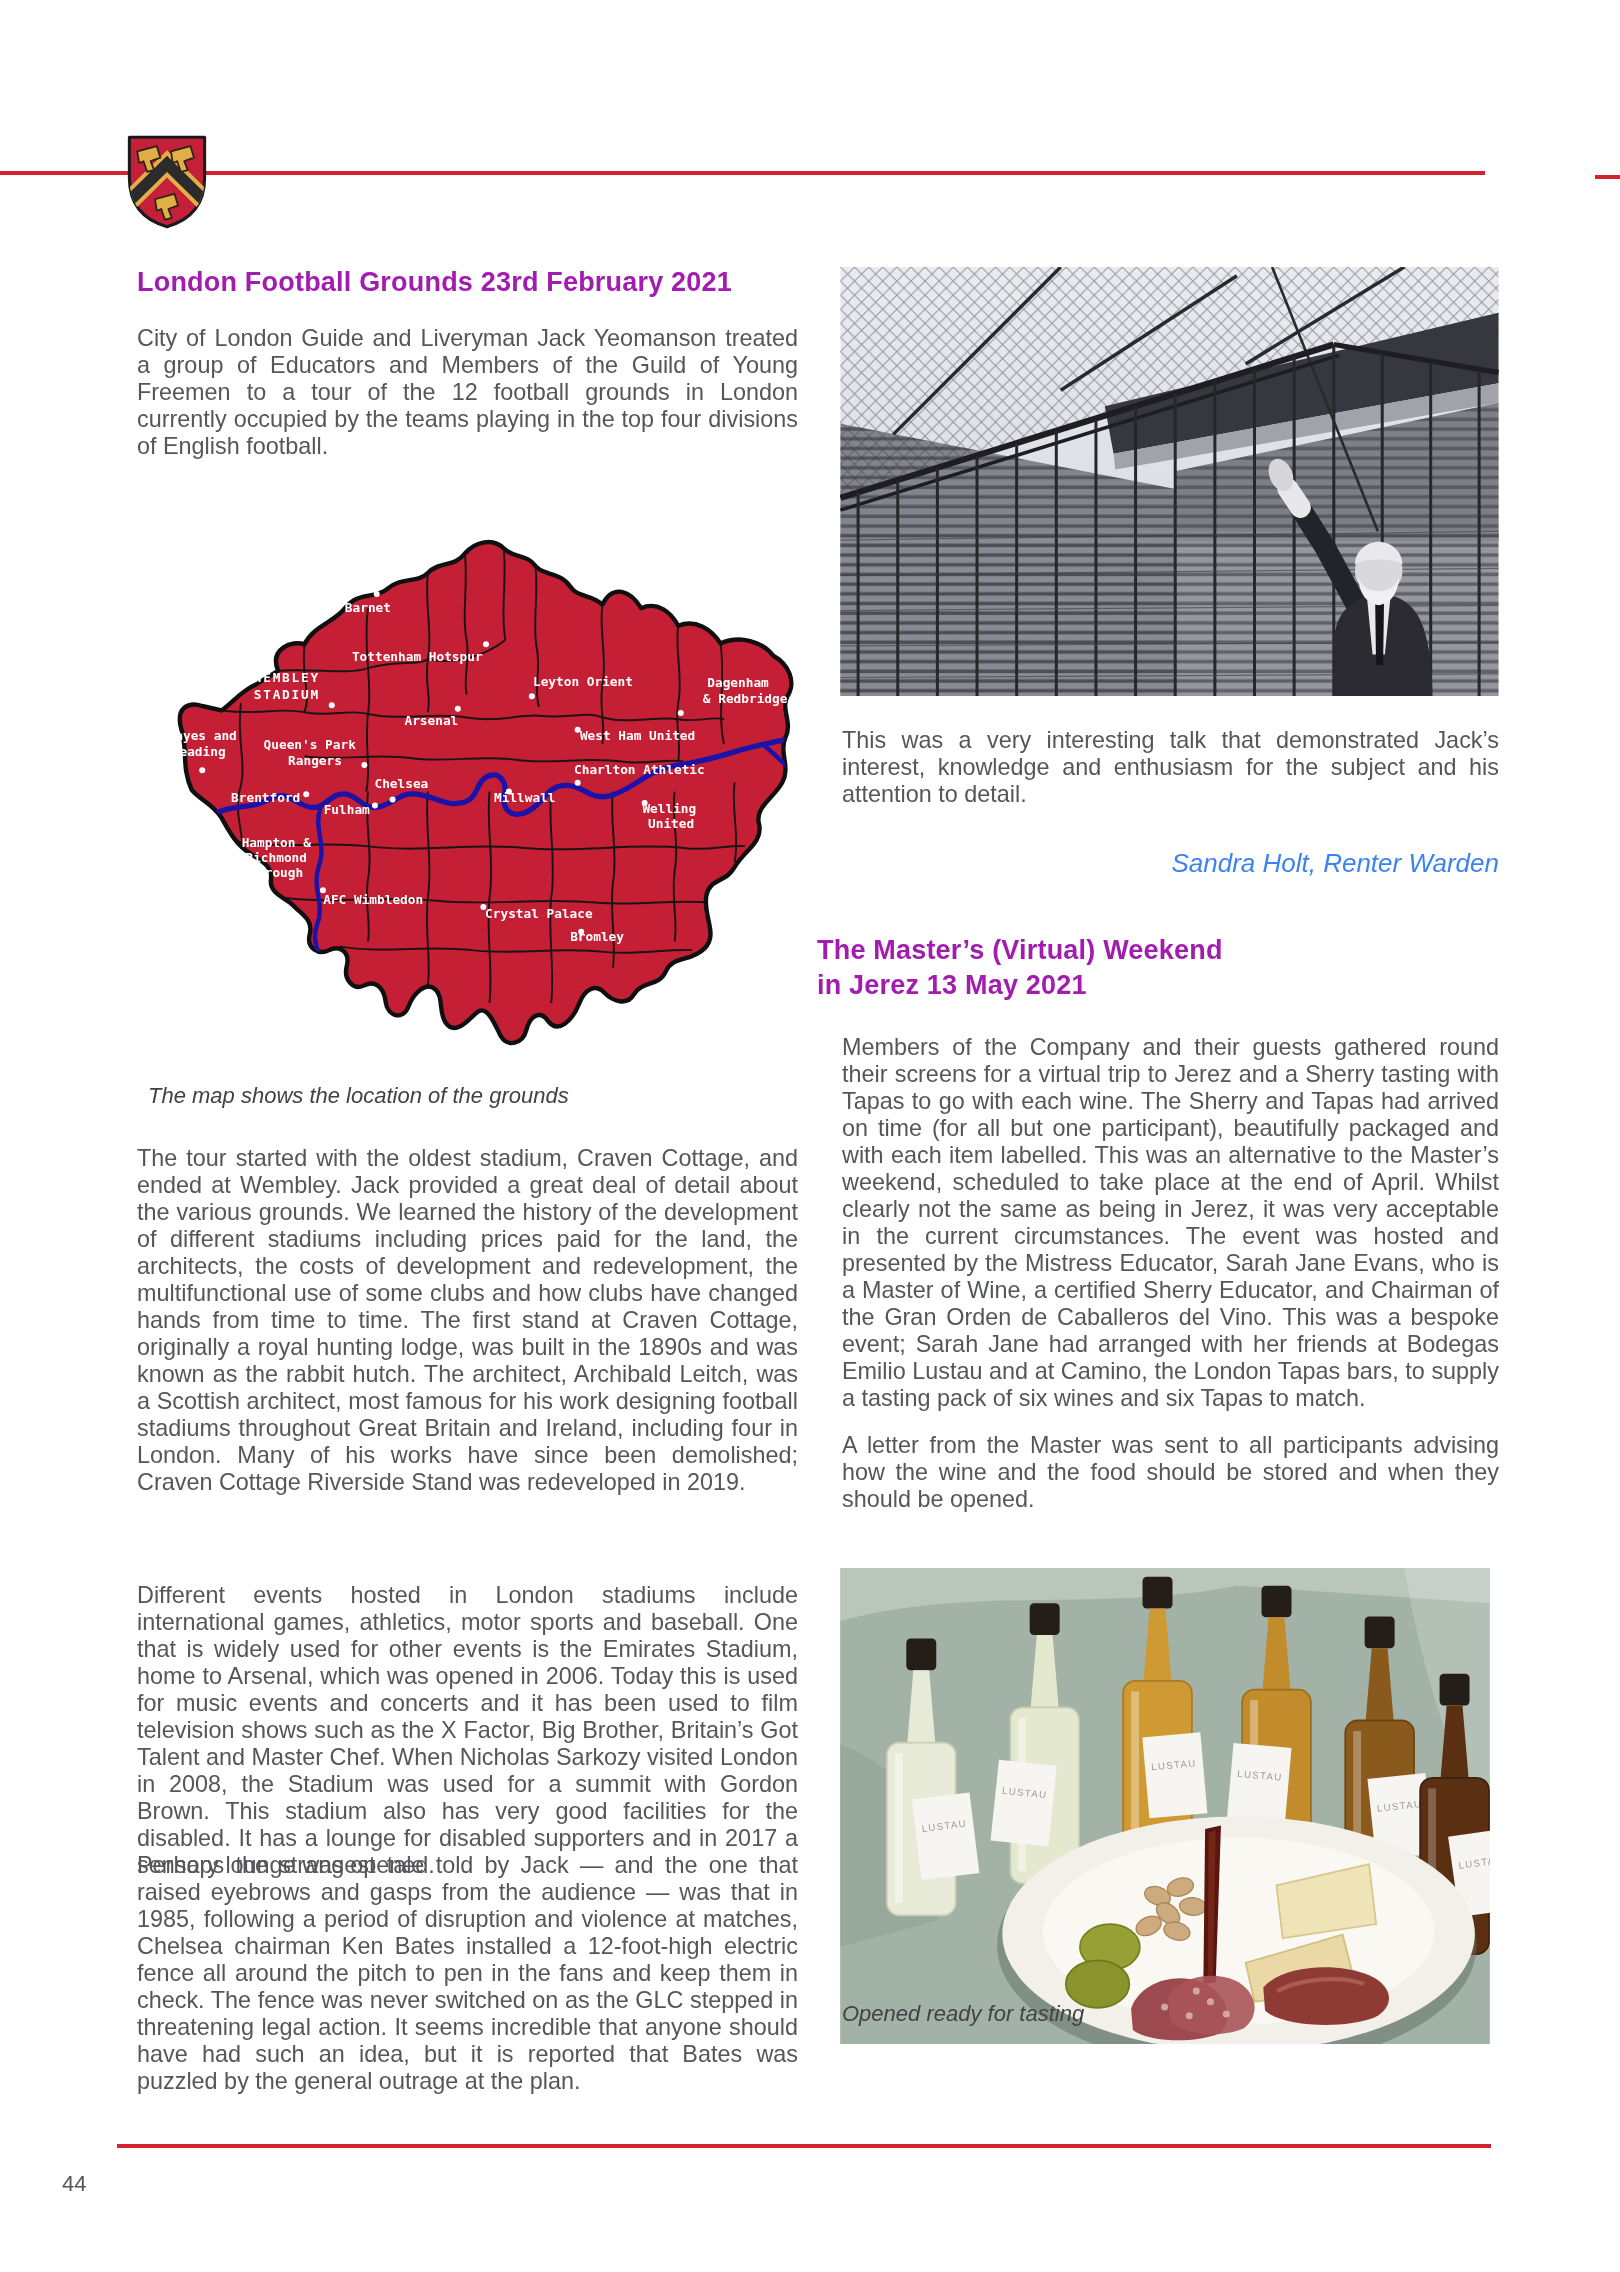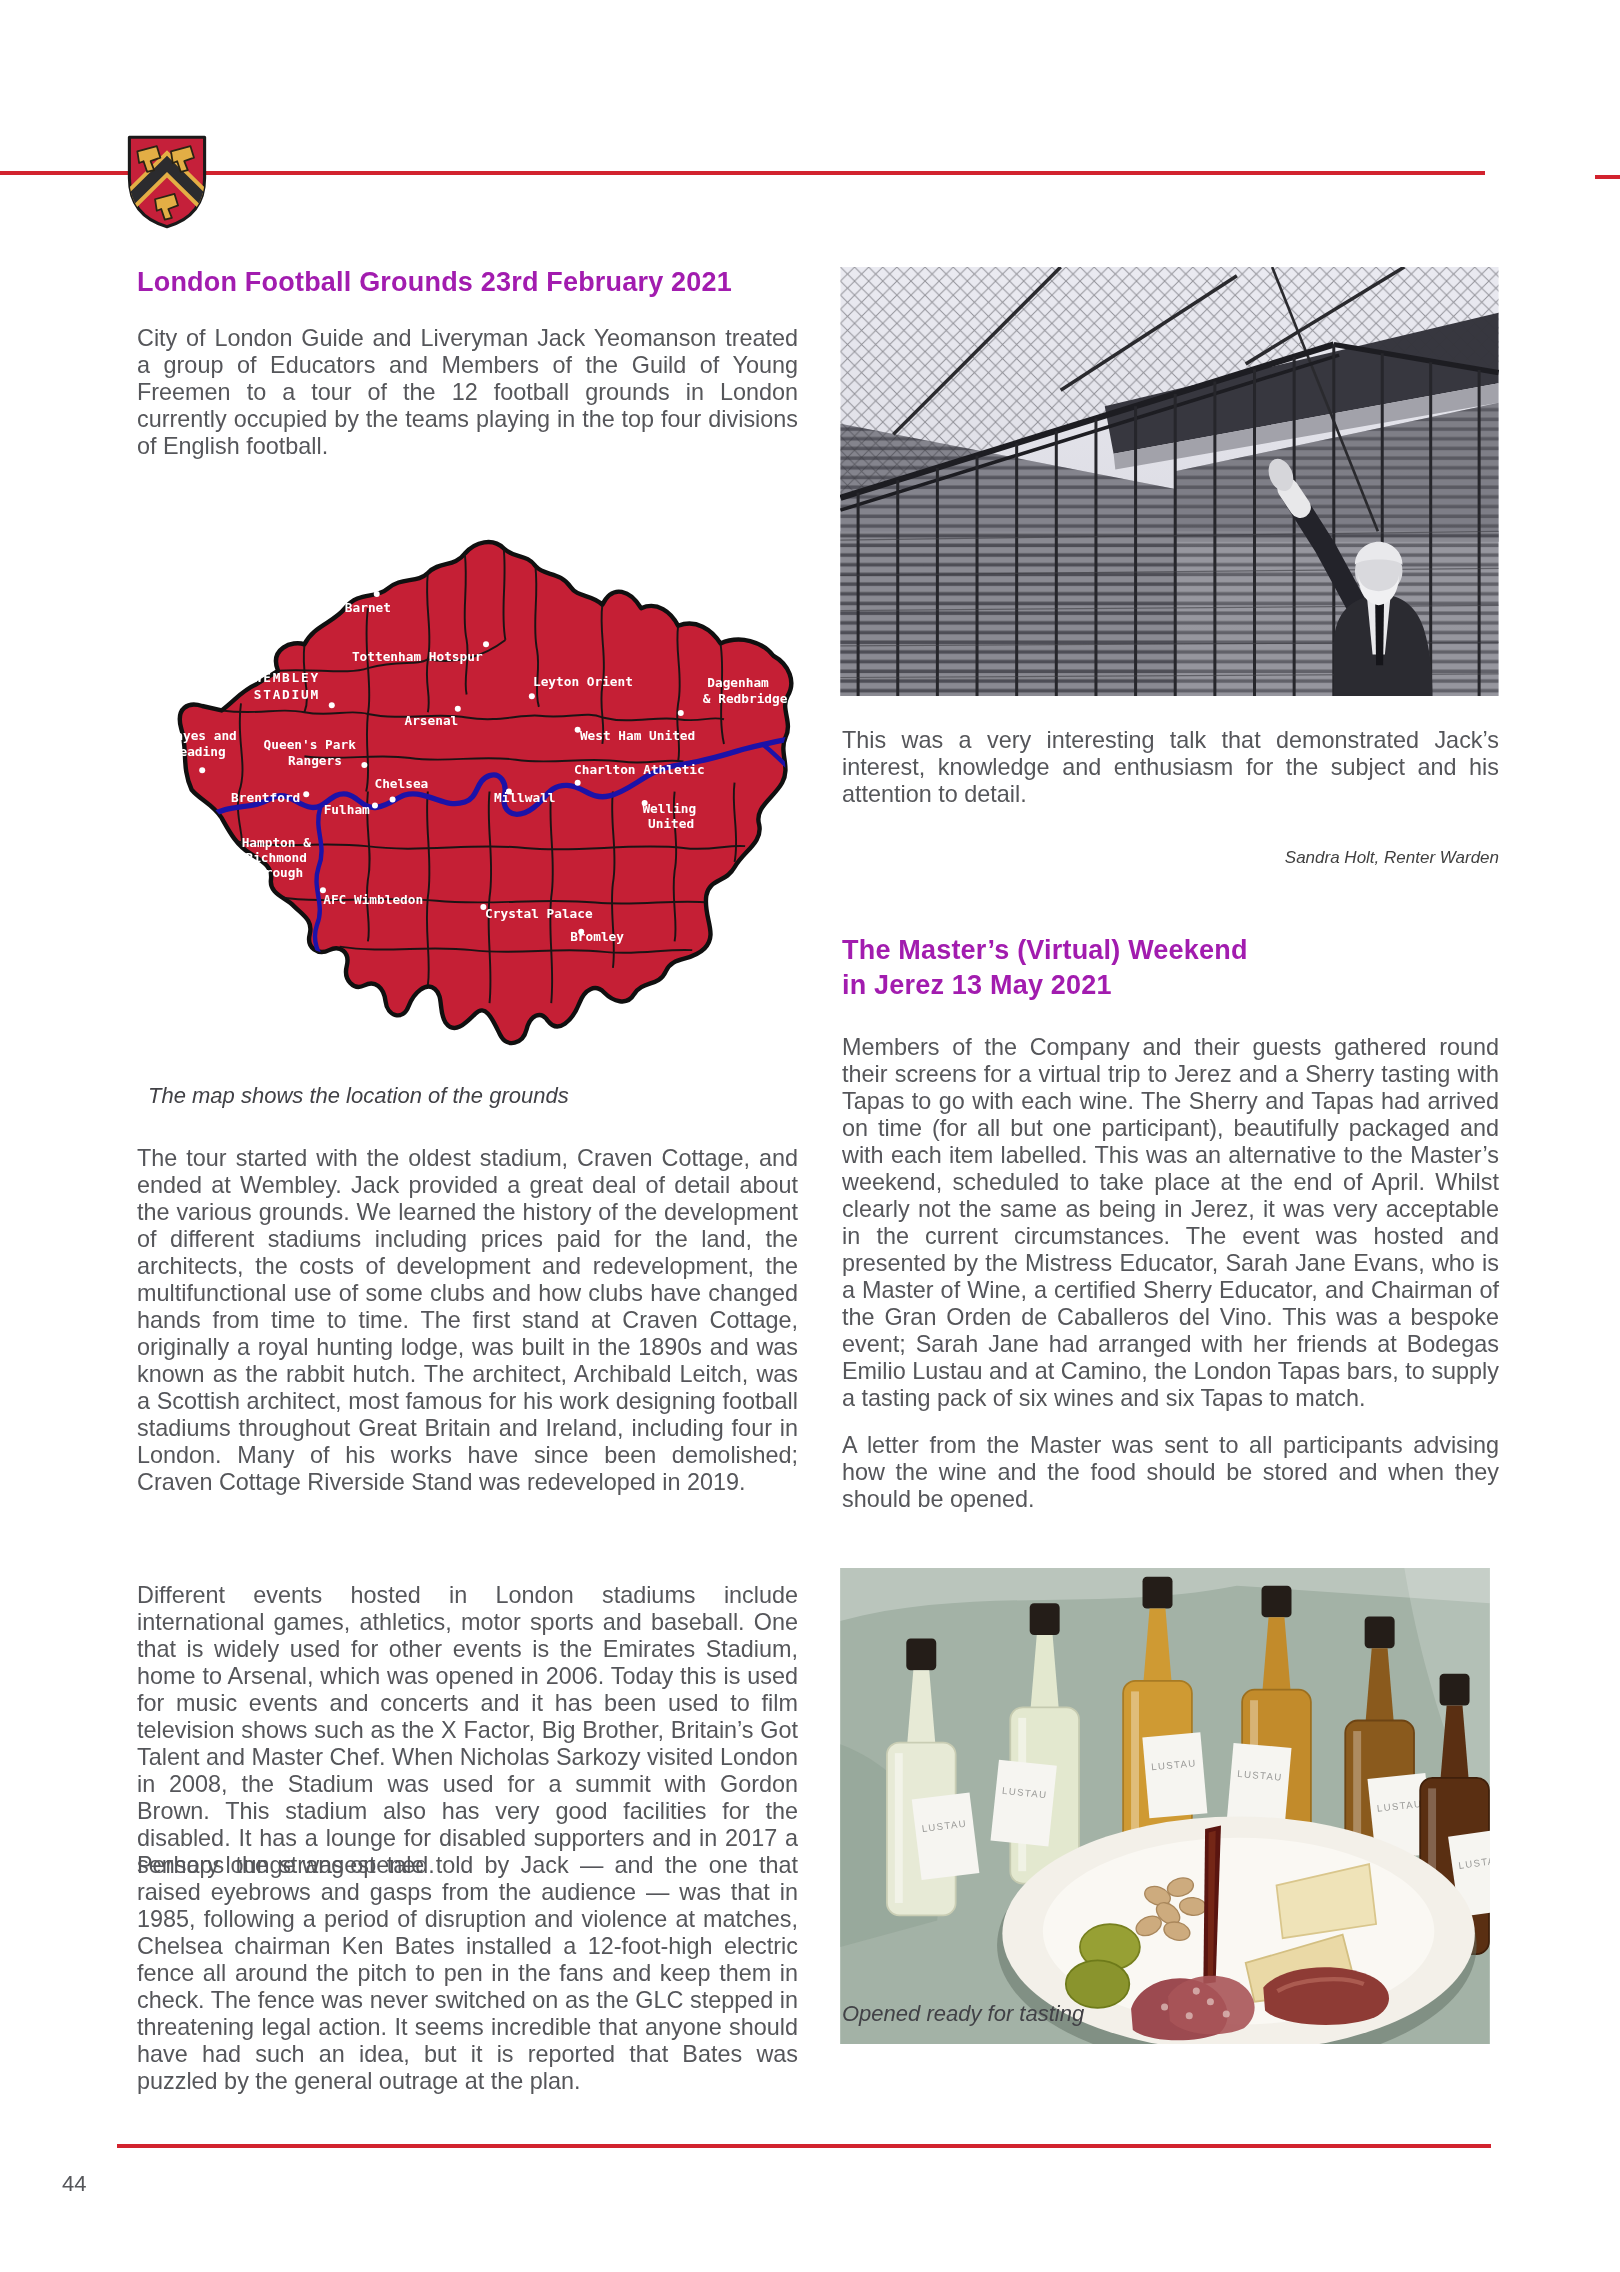--- a/index.html
+++ b/index.html
@@ -4,21 +4,21 @@
 <style>
   html,body{margin:0;padding:0;background:#9a9a9a;}
   .sheet{position:relative;width:1620px;height:2273px;background:#ffffff;
          font-family:"Liberation Sans",sans-serif;overflow:hidden;margin:0 auto;}
   .rule{position:absolute;background:#d2232e;}
   .headline{position:absolute;margin:0;font-size:27px;line-height:35px;font-weight:600;
             color:#a21caf;letter-spacing:0.2px;}
   .body-text{position:absolute;margin:0;font-size:23.4px;line-height:27px;color:#55565a;
              text-align:justify;hyphens:none;}
   .caption{position:absolute;margin:0;font-style:italic;font-size:22px;color:#414146;}
-  .byline{position:absolute;margin:0;font-style:italic;font-size:17px;color:#404040;text-align:right;}
+  .byline{position:absolute;margin:0;font-style:italic;font-size:26px;color:#3b82f6;text-align:right;}
   .pagenum{position:absolute;font-size:22px;color:#55565a;}
   figure{position:absolute;margin:0;padding:0;}
   .maplabel{font-family:"DejaVu Sans Mono",monospace;font-weight:bold;fill:#ffffff;font-size:14.5px;}
   .maplabel.sp{letter-spacing:2px;}
   .lustau{font-family:"Liberation Sans",sans-serif;fill:#9b9b99;font-size:11px;letter-spacing:1.5px;}
 </style>
 </head>
 <body>
 
 <div class="sheet">
@@ -228,21 +228,21 @@
         <path d="M588,350 C590,374 632,374 634,350 C634,368 626,382 611,384 C596,382 588,368 588,350 Z" fill="#f0f0f2"></path>
       </g>
     </svg>
   </figure>
 
 
   <p class="body-text" style="left:842px;top:727px;width:657px;">This was a very interesting talk that demonstrated Jack’s interest, knowledge and enthusiasm for the subject and his attention to detail.</p>
 
   <p class="byline" style="left:842px;top:848px;width:657px;">Sandra Holt, Renter Warden</p>
 
-  <h1 class="headline" style="left:842px;top:933px;width:657px;">
+  <h1 class="headline" style="left:817px;top:933px;width:657px;">
     <span style="display:block;">The Master’s (Virtual) Weekend</span>
     <span style="display:block;">in Jerez 13 May 2021</span>
   </h1>
 
   <p class="body-text" style="left:842px;top:1034px;width:657px;">Members of the Company and their guests gathered round their screens for a virtual trip to Jerez and a Sherry tasting with Tapas to go with each wine. The Sherry and Tapas had arrived on time (for all but one participant), beautifully packaged and with each item labelled. This was an alternative to the Master’s weekend, scheduled to take place at the end of April. Whilst clearly not the same as being in Jerez, it was very acceptable in the current circumstances. The event was hosted and presented by the Mistress Educator, Sarah Jane Evans, who is a Master of Wine, a certified Sherry Educator, and Chairman of the Gran Orden de Caballeros del Vino. This was a bespoke event; Sarah Jane had arranged with her friends at Bodegas Emilio Lustau and at Camino, the London Tapas bars, to supply a tasting pack of six wines and six Tapas to match.</p>
 
   <p class="body-text" style="left:842px;top:1432px;width:657px;">A letter from the Master was sent to all participants advising how the wine and the food should be stored and when they should be opened.</p>
 
   <figure style="left:840px;top:1568px;width:650px;height:476px;">
     <svg width="650" height="476" viewBox="0 0 737 540">

